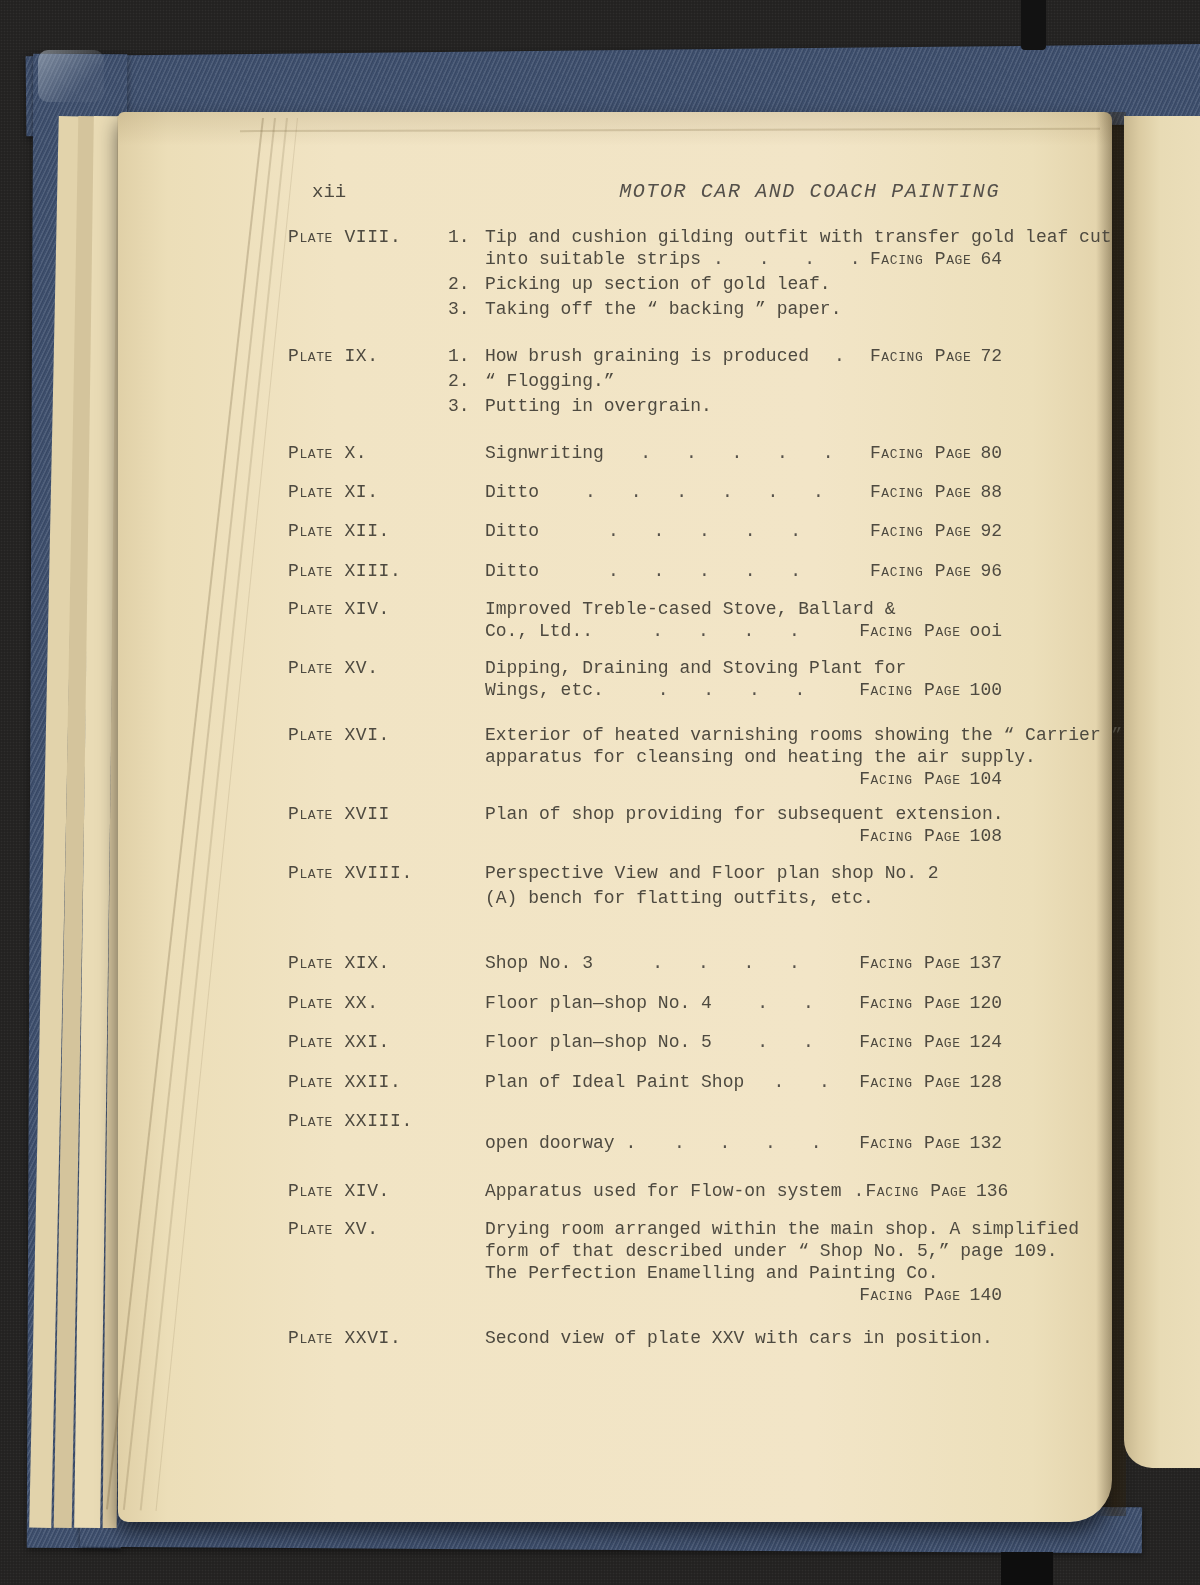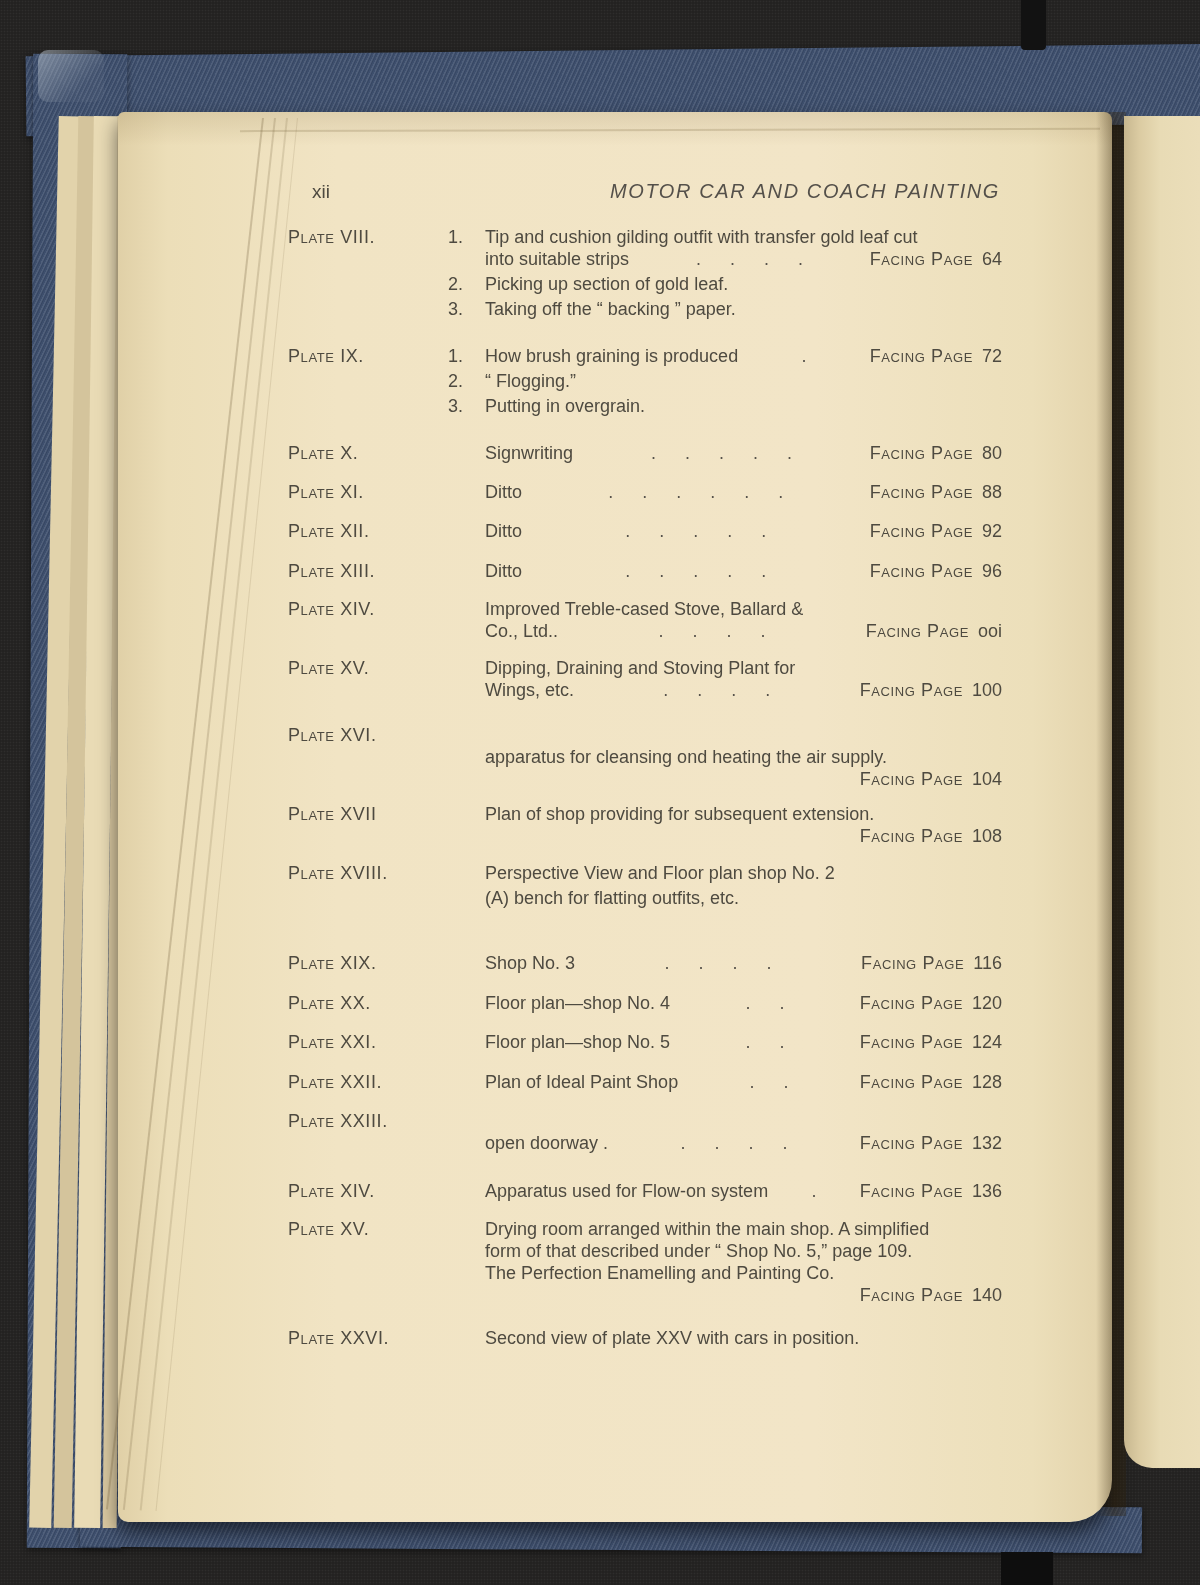--- a/index.html
+++ b/index.html
@@ -1,21 +1,21 @@
 <!DOCTYPE html>
 <html><head>
 <meta charset="utf-8">
 <style>
   html,body{margin:0;padding:0;background:#161615;}
   .scene{
     position:relative;width:1200px;height:1585px;overflow:hidden;
     background-color:#232221;
     background-image:radial-gradient(rgba(255,255,255,0.05) 0.8px, transparent 1.1px);
     background-size:3px 3px;
-    font-family:Liberation Sans, sans-serif;
+    font-family:Liberation Mono, monospace;
   }
   
   .cover{
     position:absolute;
     background-color:#3f506e;
     background-image:repeating-linear-gradient(115deg,
       rgba(255,255,255,0.09) 0px, rgba(255,255,255,0.09) 1px,
       rgba(10,20,40,0.18) 2px, rgba(10,20,40,0.02) 3px, rgba(10,20,40,0.02) 4px);
     box-shadow:0 2px 6px rgba(0,0,0,0.45);
   }
@@ -227,20 +227,21 @@
       <span class="txt">Wings, etc.</span>
       <span class="dots">. . . .</span>
       <span class="facing"><span class="sc">Facing Page</span><span class="pgno">100</span></span>
     </div>
   </div>
 
   <div class="entry ink" style="top:724px">
     <div class="row">
       <span class="lbl sc">Plate XVI.</span>
       <span class="numc"></span>
+      <span class="txt">Exterior of heated varnishing rooms showing the “ Carrier ”</span>
       <span class="dots"></span>
       <span class="facing"></span>
     </div>
     <div class="row">
       <span class="lbl"></span>
       <span class="numc"></span>
       <span class="txt">apparatus for cleansing ond heating the air supply.</span>
       <span class="dots"></span>
       <span class="facing"></span>
     </div>
@@ -286,21 +287,21 @@
       <span class="facing"></span>
     </div>
   </div>
 
   <div class="entry ink" style="top:952px">
     <div class="row">
       <span class="lbl sc">Plate XIX.</span>
       <span class="numc"></span>
       <span class="txt">Shop No. 3</span>
       <span class="dots">. . . .</span>
-      <span class="facing"><span class="sc">Facing Page</span><span class="pgno">116</span></span>
+      <span class="facing"><span class="sc">Facing Page</span><span class="pgno">137</span></span>
     </div>
   </div>
   <div class="entry ink" style="top:992px">
     <div class="row">
       <span class="lbl sc">Plate XX.</span>
       <span class="numc"></span>
       <span class="txt">Floor plan—shop No. 4</span>
       <span class="dots">. .</span>
       <span class="facing"><span class="sc">Facing Page</span><span class="pgno">120</span></span>
     </div>

